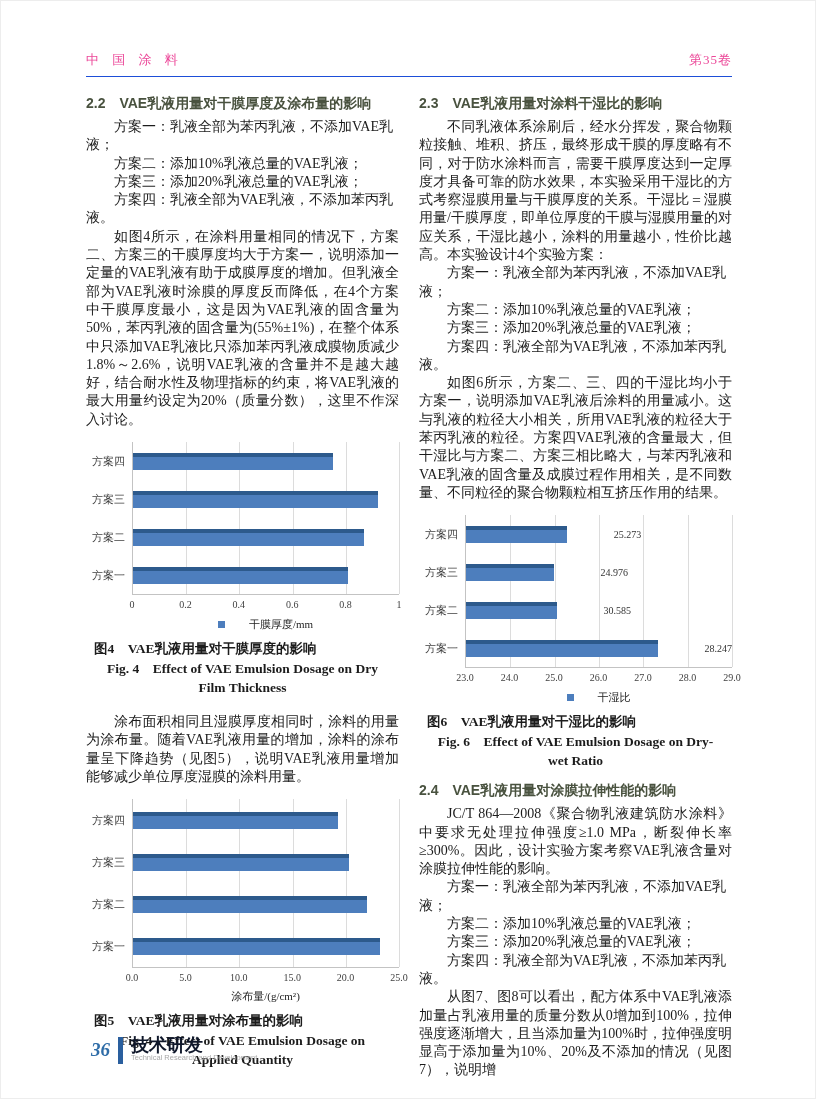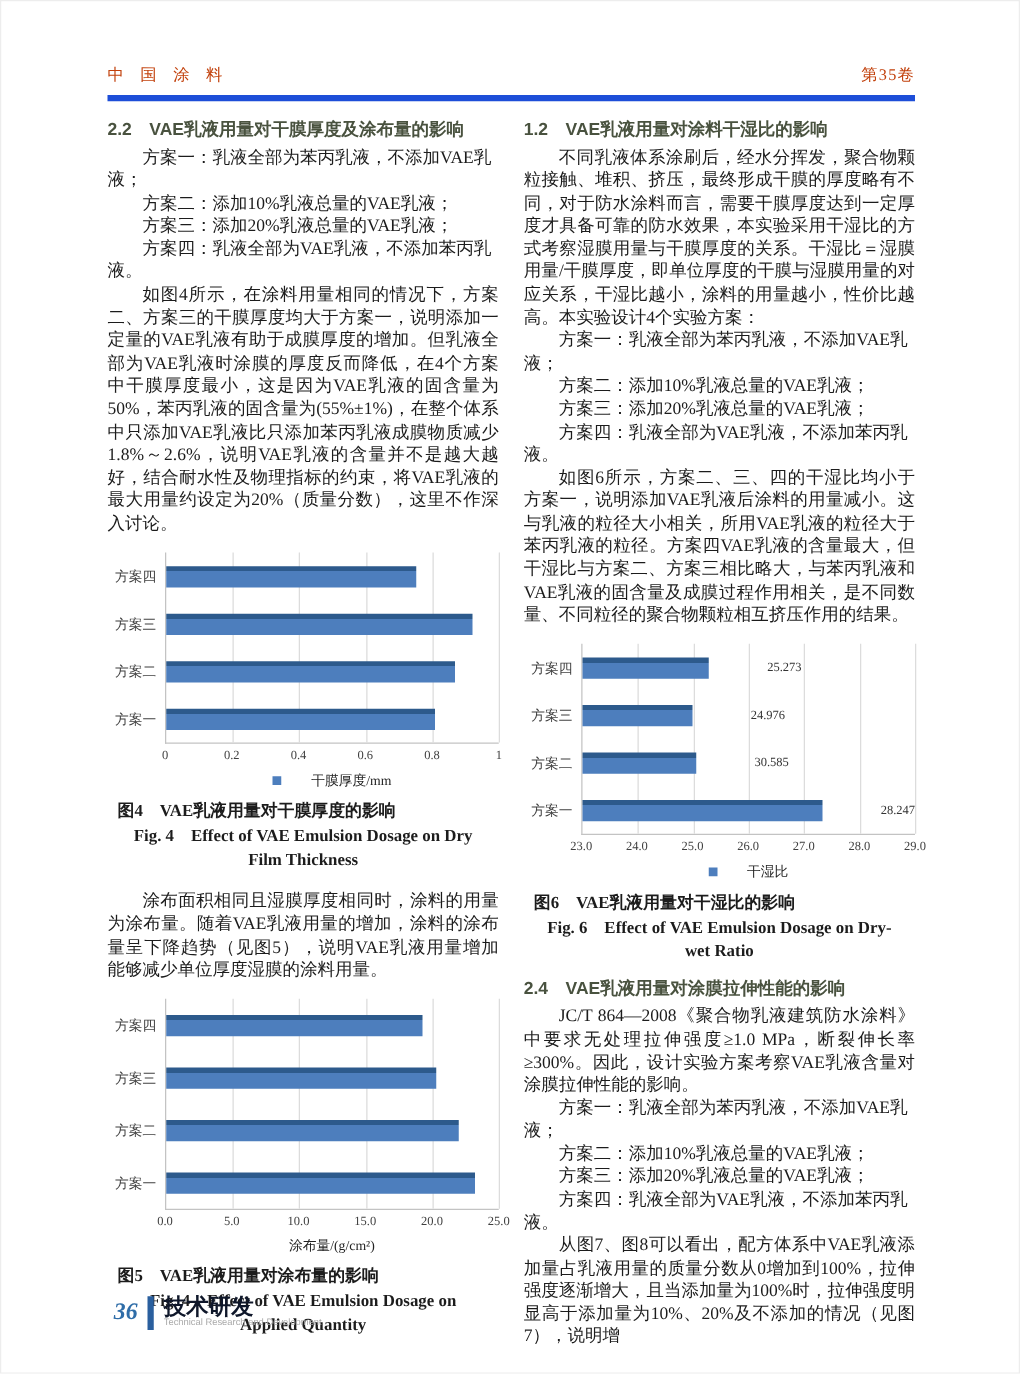--- a/index.html
+++ b/index.html
@@ -6,22 +6,22 @@
   html,body { margin:0; padding:0; background:#fff; }
   .page {
     position:relative; width:816px; height:1099px; background:#ffffff;
     font-family:"Liberation Serif","DejaVu Serif",serif; color:#1c1c1c;
     overflow:hidden; border:1px solid #ededed;
   }
   
   .header {
     position:absolute; top:50px; left:85px; width:646px;
     display:flex; justify-content:space-between; align-items:flex-end;
-    color:#c2410c; font-size:13px;
-    border-bottom:5px solid #1d4ed8; padding-bottom:7px;
+    color:#ec4899; font-size:13px;
+    border-bottom:1px solid #1d4ed8; padding-bottom:7px;
   }
   .header .journal { letter-spacing:5px; }
   .header .volume { letter-spacing:1px; }
 
   
   .columns { position:absolute; top:92px; left:85px; width:646px; display:flex; gap:20px; }
   .col { width:313px; flex:0 0 313px; }
 
   .section-heading {
     font-family:"Liberation Sans","DejaVu Sans",sans-serif;
@@ -190,21 +190,21 @@
             <div class="chart-xtick" style="left: 80%;">20.0</div>
             <div class="chart-xtick" style="left: 100%;">25.0</div>
           </div>
           <div class="chart-xlabel">涂布量/(g/cm²)</div>
         </div>
       <div class="caption-cn">图5　VAE乳液用量对涂布量的影响</div>
       <div class="caption-en">Fig. 4　Effect of VAE Emulsion Dosage on Applied Quantity</div>
     </div>
 
     <div class="col">
-      <div class="section-heading">1.2　VAE乳液用量对涂料干湿比的影响</div>
+      <div class="section-heading">2.3　VAE乳液用量对涂料干湿比的影响</div>
       <p class="para">不同乳液体系涂刷后，经水分挥发，聚合物颗粒接触、堆积、挤压，最终形成干膜的厚度略有不同，对于防水涂料而言，需要干膜厚度达到一定厚度才具备可靠的防水效果，本实验采用干湿比的方式考察湿膜用量与干膜厚度的关系。干湿比＝湿膜用量/干膜厚度，即单位厚度的干膜与湿膜用量的对应关系，干湿比越小，涂料的用量越小，性价比越高。本实验设计4个实验方案：</p>
       <div class="plan-line">方案一：乳液全部为苯丙乳液，不添加VAE乳液；</div>
       <div class="plan-line">方案二：添加10%乳液总量的VAE乳液；</div>
       <div class="plan-line">方案三：添加20%乳液总量的VAE乳液；</div>
       <div class="plan-line">方案四：乳液全部为VAE乳液，不添加苯丙乳液。</div>
       <p class="para">如图6所示，方案二、三、四的干湿比均小于方案一，说明添加VAE乳液后涂料的用量减小。这与乳液的粒径大小相关，所用VAE乳液的粒径大于苯丙乳液的粒径。方案四VAE乳液的含量最大，但干湿比与方案二、方案三相比略大，与苯丙乳液和VAE乳液的固含量及成膜过程作用相关，是不同数量、不同粒径的聚合物颗粒相互挤压作用的结果。</p>
 
       <div class="figure fig6" style="--bar-face: #4d7ebd; --bar-top: #2d5a8c;">
           <div class="chart-body">
             <div class="chart-cats">

